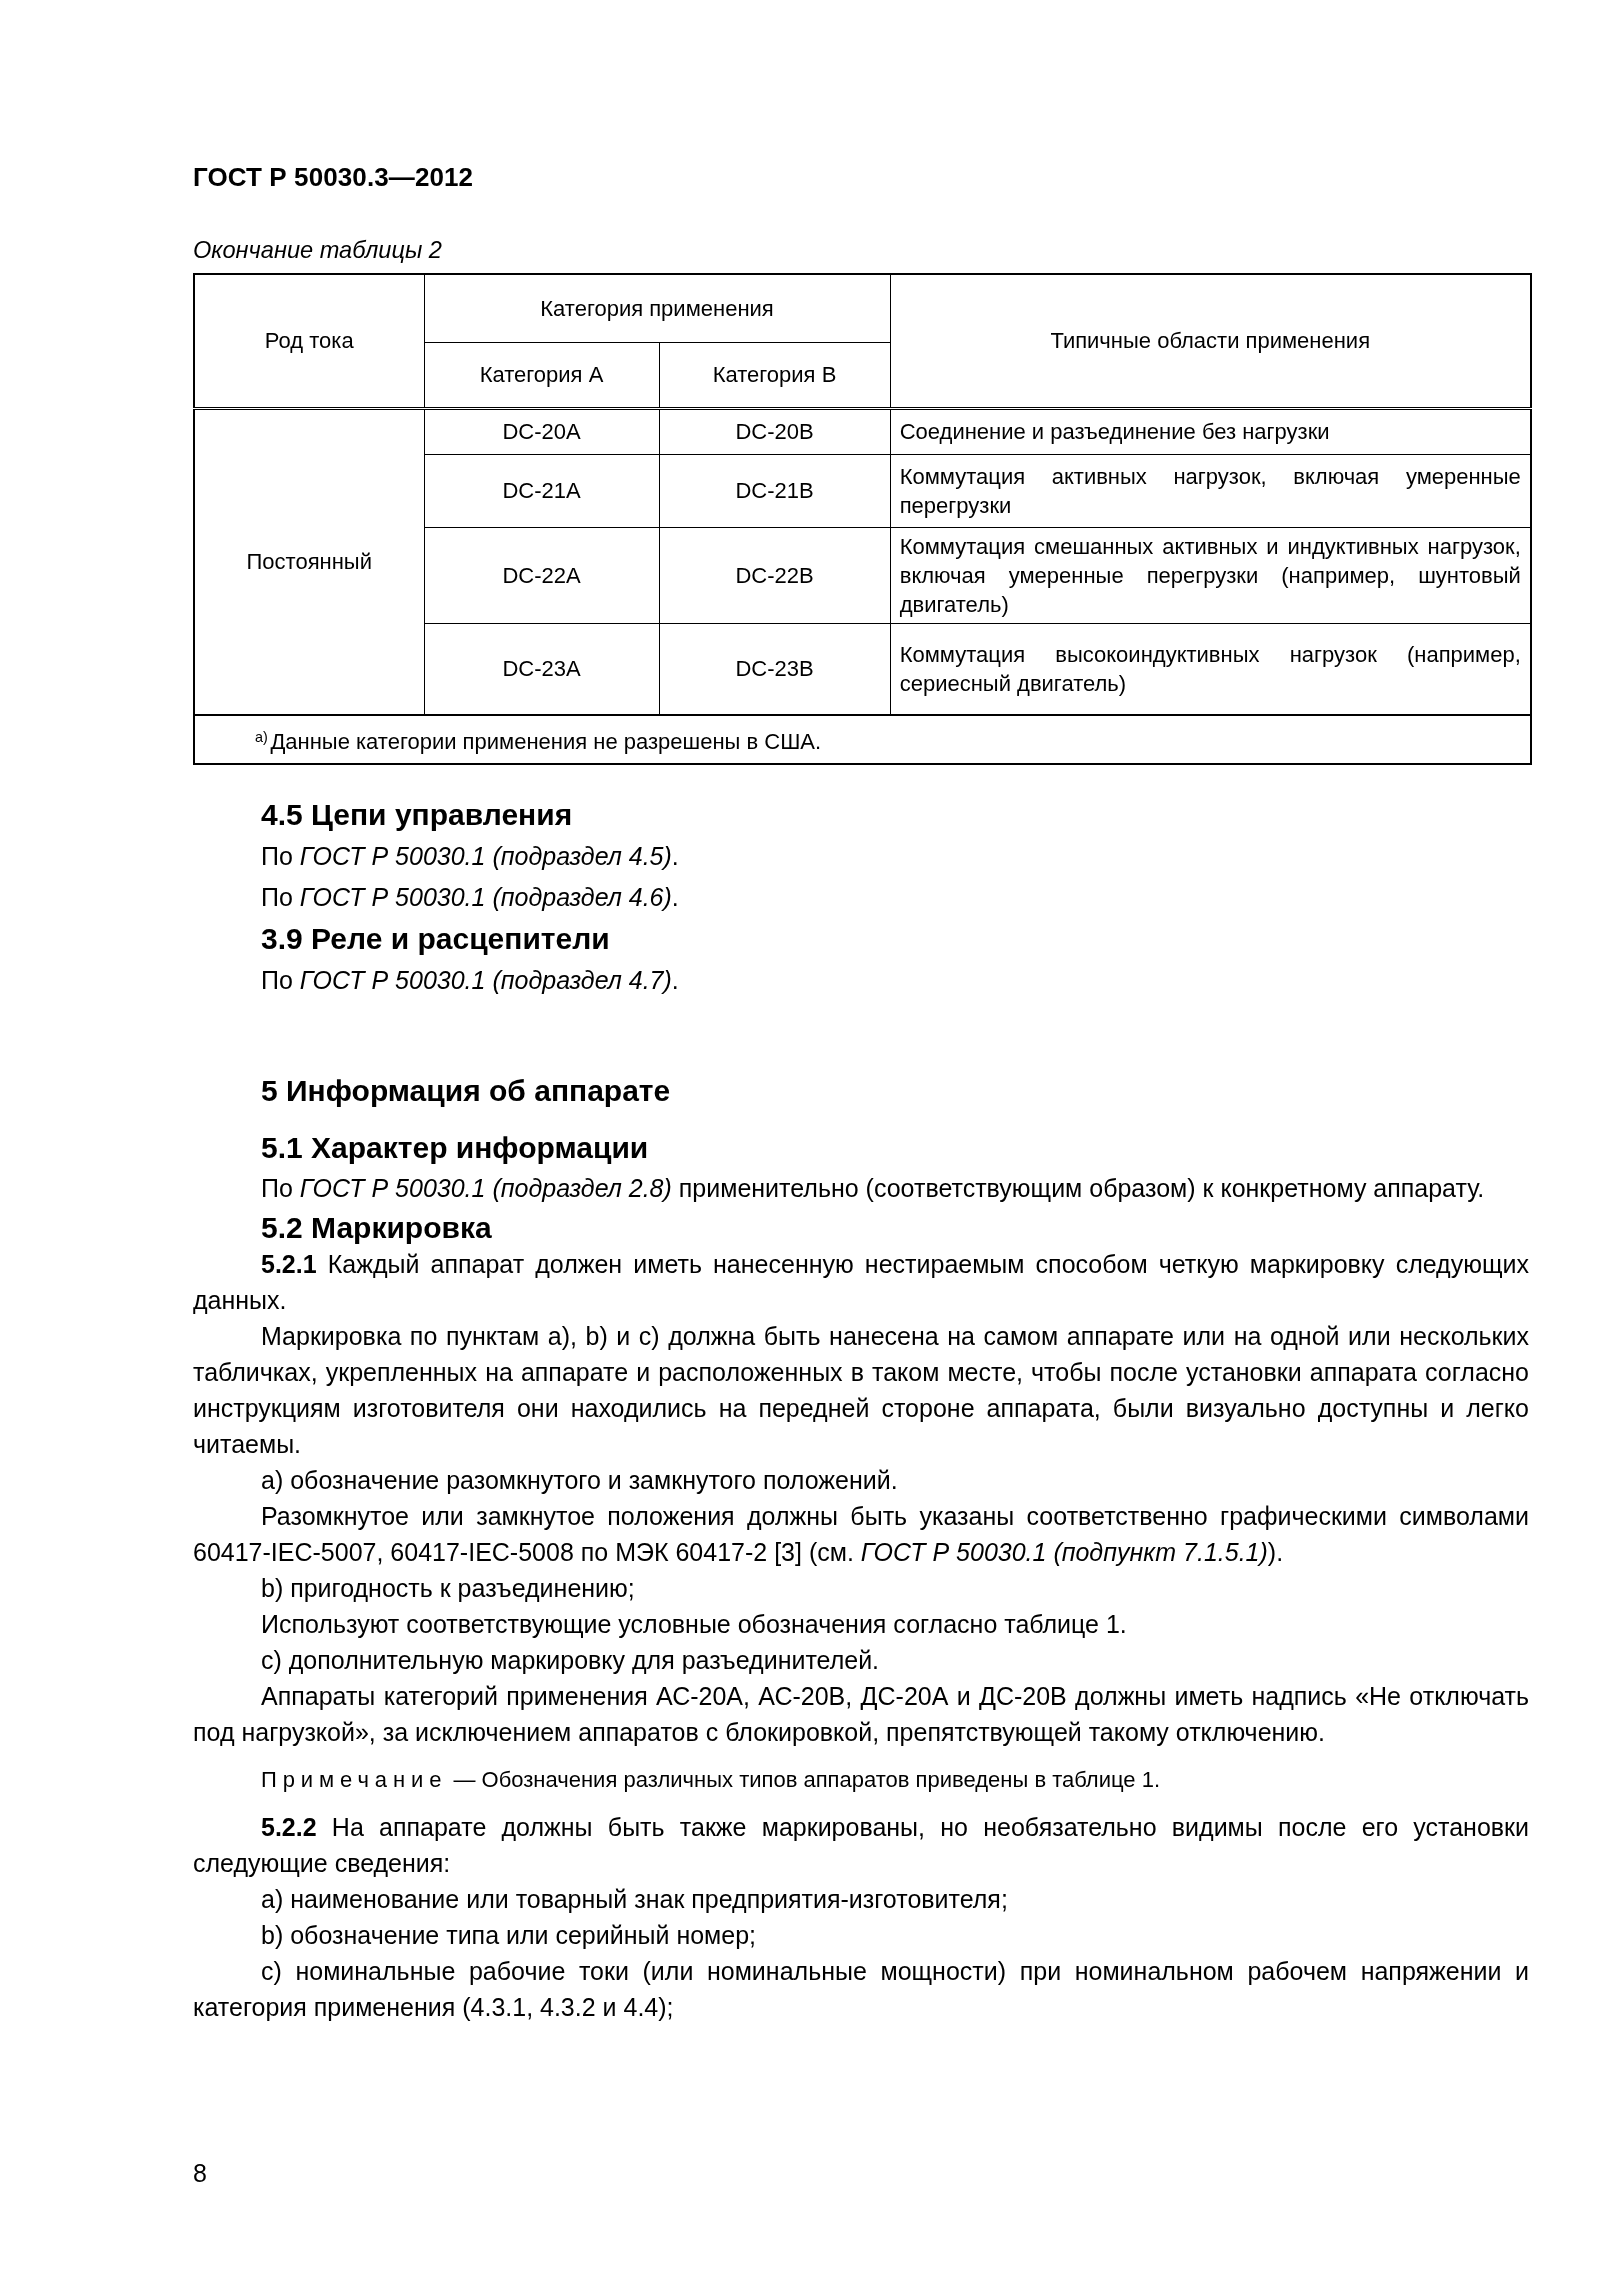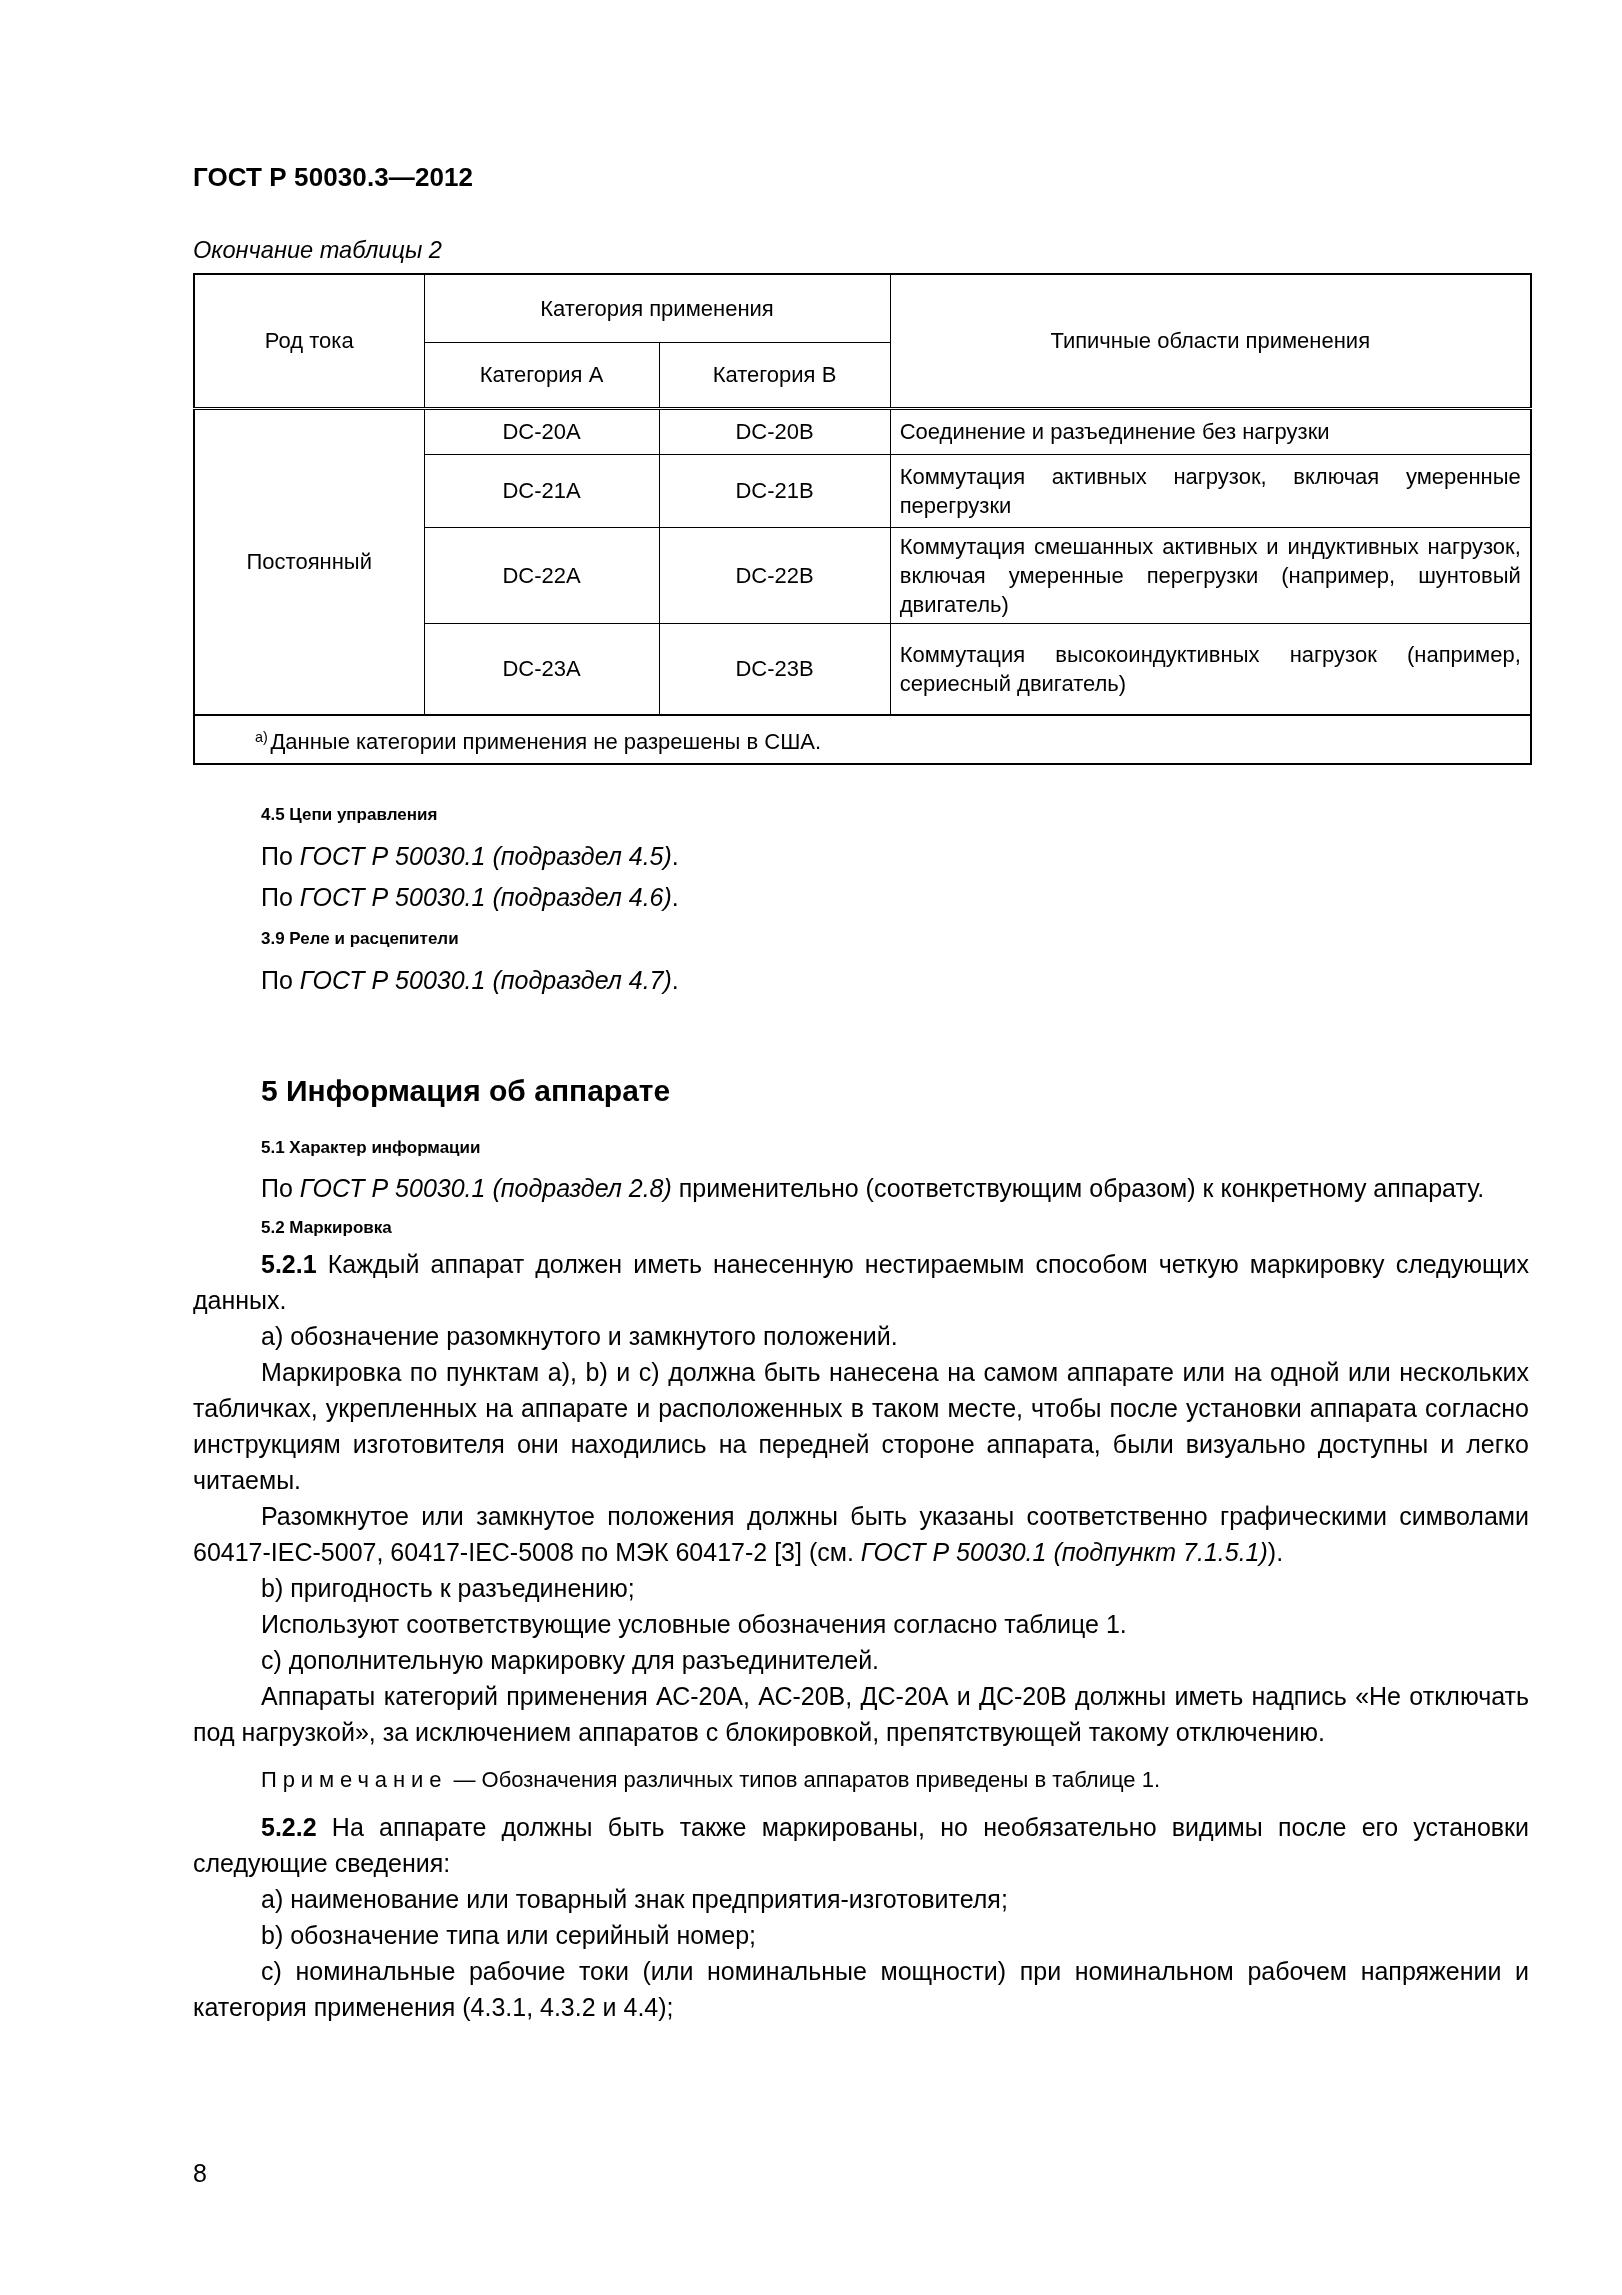--- a/index.html
+++ b/index.html
@@ -28,21 +28,21 @@
     table.main tr.top-border td { border-top: 2.6px solid #000; margin-left: 9px; }
     table.main tr.head-last td { border-bottom: 3.9px double #000; }
     table.main td.center { text-align: center; }
     table.main td.desc { text-align: justify; text-align-last: left; }
     table.main tr.foot td { border-top: 2.6px solid #000; border-bottom: 2.6px solid #000; padding-left: 60px; height: 47px; }
     table.main td.outer-left { border-left: 2px solid #000; }
     table.main td.outer-right { border-right: 2px solid #000; }
     sup.fn { font-size: 14.4px; vertical-align: 6.5px; margin-right: 2.6px; }
 
     .body-text { position: absolute; left: 193px; width: 1336px; font-size: 25px; line-height: 36px; }
-    .h2 { font-weight: bold; font-size: 17px; padding-left: 68px; }
+    .h2 { font-weight: bold; font-size: 30px; padding-left: 68px; }
     .h1 { font-weight: bold; font-size: 30px; padding-left: 68px; }
     .p { text-indent: 68px; text-align: justify; }
     .p-noind { padding-left: 68px; }
     .it { font-style: italic; }
     .b { font-weight: bold; }
     .note { font-size: 22px; padding-left: 68px; }
     .spaced { letter-spacing: 5.9px; }
     .page-number { position: absolute; left: 193px; top: 2159px; font-size: 25px; }
   </style>
 </head>
@@ -111,22 +111,22 @@
 </div>
 
 <div class="body-text" style="top:1073px">
   <div class="h1">5  Информация об аппарате</div>
 
   <div class="h2" style="margin-top:21px">5.1  Характер информации</div>
   <div class="p" style="margin-top:3.9px"><span>По </span><span class="it">ГОСТ Р 50030.1</span><span class="it"> (подраздел 2.8)</span><span> применительно (соответствующим образом) к конкретному аппарату.</span></div>
 
   <div class="h2" style="margin-top:3.9px">5.2  Маркировка</div>
   <div class="p"><span class="b">5.2.1</span><span>  Каждый аппарат должен иметь нанесенную нестираемым способом четкую маркировку следующих данных.</span></div>
+  <div class="p">Маркировка по пунктам а), b) и с) должна быть нанесена на самом аппарате или на одной или нескольких табличках, укрепленных на аппарате и расположенных в таком месте, чтобы после установки аппарата согласно инструкциям изготовителя они находились на передней стороне аппарата, были визуально доступны и легко читаемы.</div>
   <div class="p">а)  обозначение разомкнутого и замкнутого положений.</div>
-  <div class="p">Маркировка по пунктам а), b) и с) должна быть нанесена на самом аппарате или на одной или нескольких табличках, укрепленных на аппарате и расположенных в таком месте, чтобы после установки аппарата согласно инструкциям изготовителя они находились на передней стороне аппарата, были визуально доступны и легко читаемы.</div>
   <div class="p"><span>Разомкнутое или замкнутое положения должны быть указаны соответственно графическими символами 60417-IEC-5007, 60417-IEC-5008 по МЭК 60417-2 [3] (см. </span><span class="it">ГОСТ Р 50030.1 (подпункт 7.1.5.1)</span><span>).</span></div>
   <div class="p">b)  пригодность к разъединению;</div>
   <div class="p">Используют соответствующие условные обозначения согласно таблице 1.</div>
   <div class="p">с)  дополнительную маркировку для разъединителей.</div>
   <div class="p">Аппараты категорий применения АС-20А, АС-20В, ДС-20А и ДС-20В должны иметь надпись «Не отключать под нагрузкой», за исключением аппаратов с блокировкой, препятствующей такому отключению.</div>
   <div class="note" style="margin-top:11.8px"><span class="spaced">Примечание</span><span> — Обозначения различных типов аппаратов приведены в таблице 1.</span></div>
   <div class="p" style="margin-top:11.8px"><span class="b">5.2.2</span><span>  На аппарате должны быть также маркированы, но необязательно видимы после его установки следующие сведения:</span></div>
   <div class="p">а)  наименование или товарный знак предприятия-изготовителя;</div>
   <div class="p">b)  обозначение типа или серийный номер;</div>
   <div class="p">с)  номинальные рабочие токи (или номинальные мощности) при номинальном рабочем напряжении и категория применения (4.3.1, 4.3.2 и 4.4);</div>

